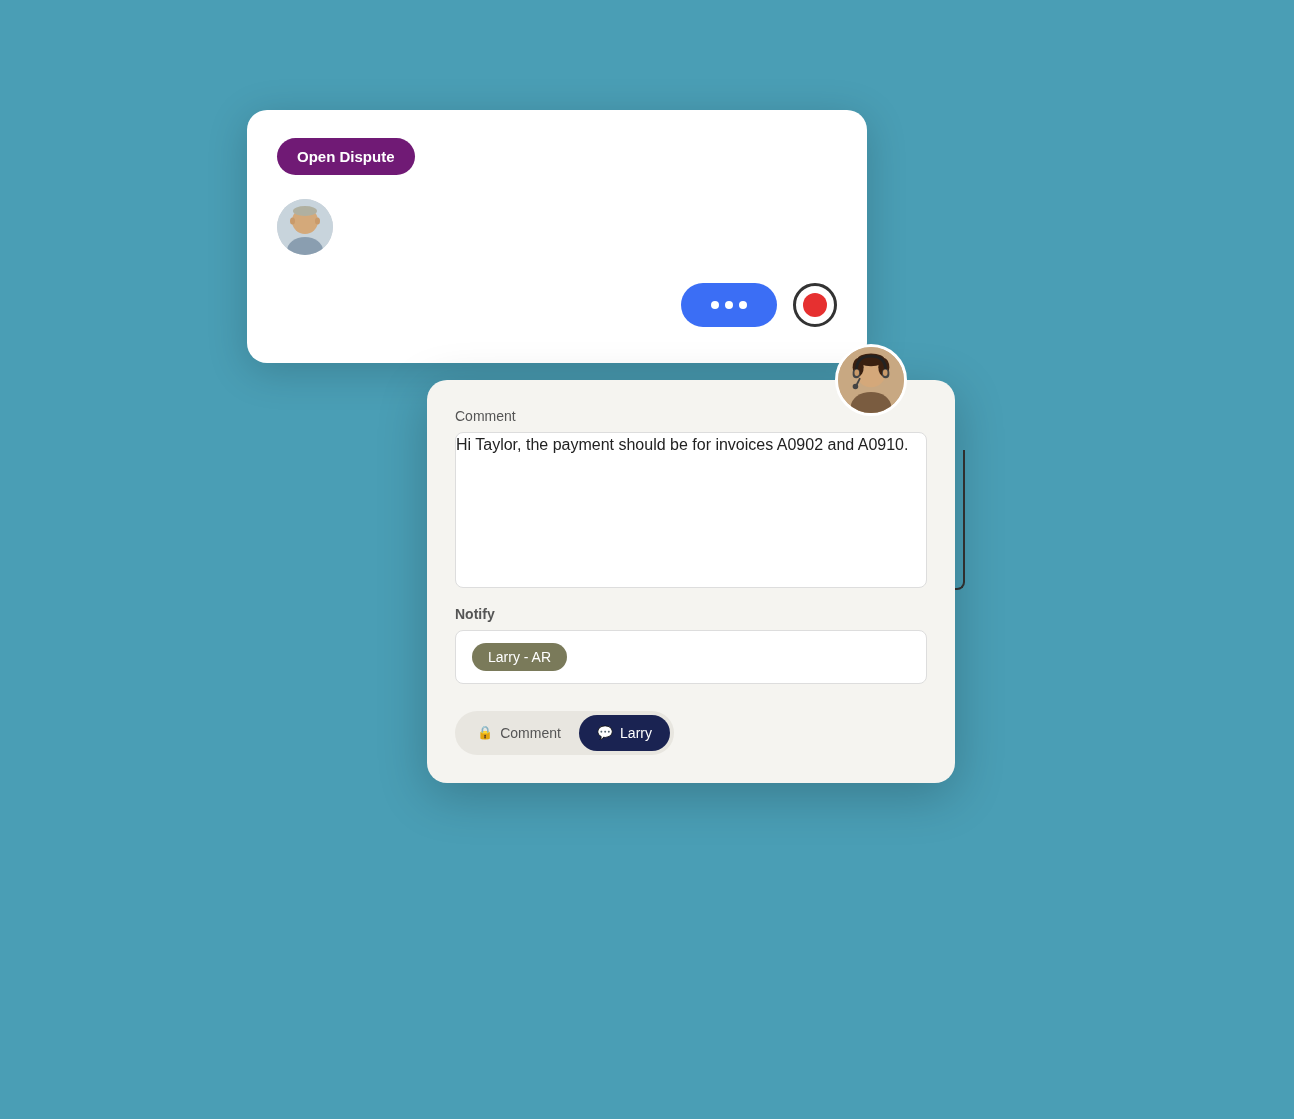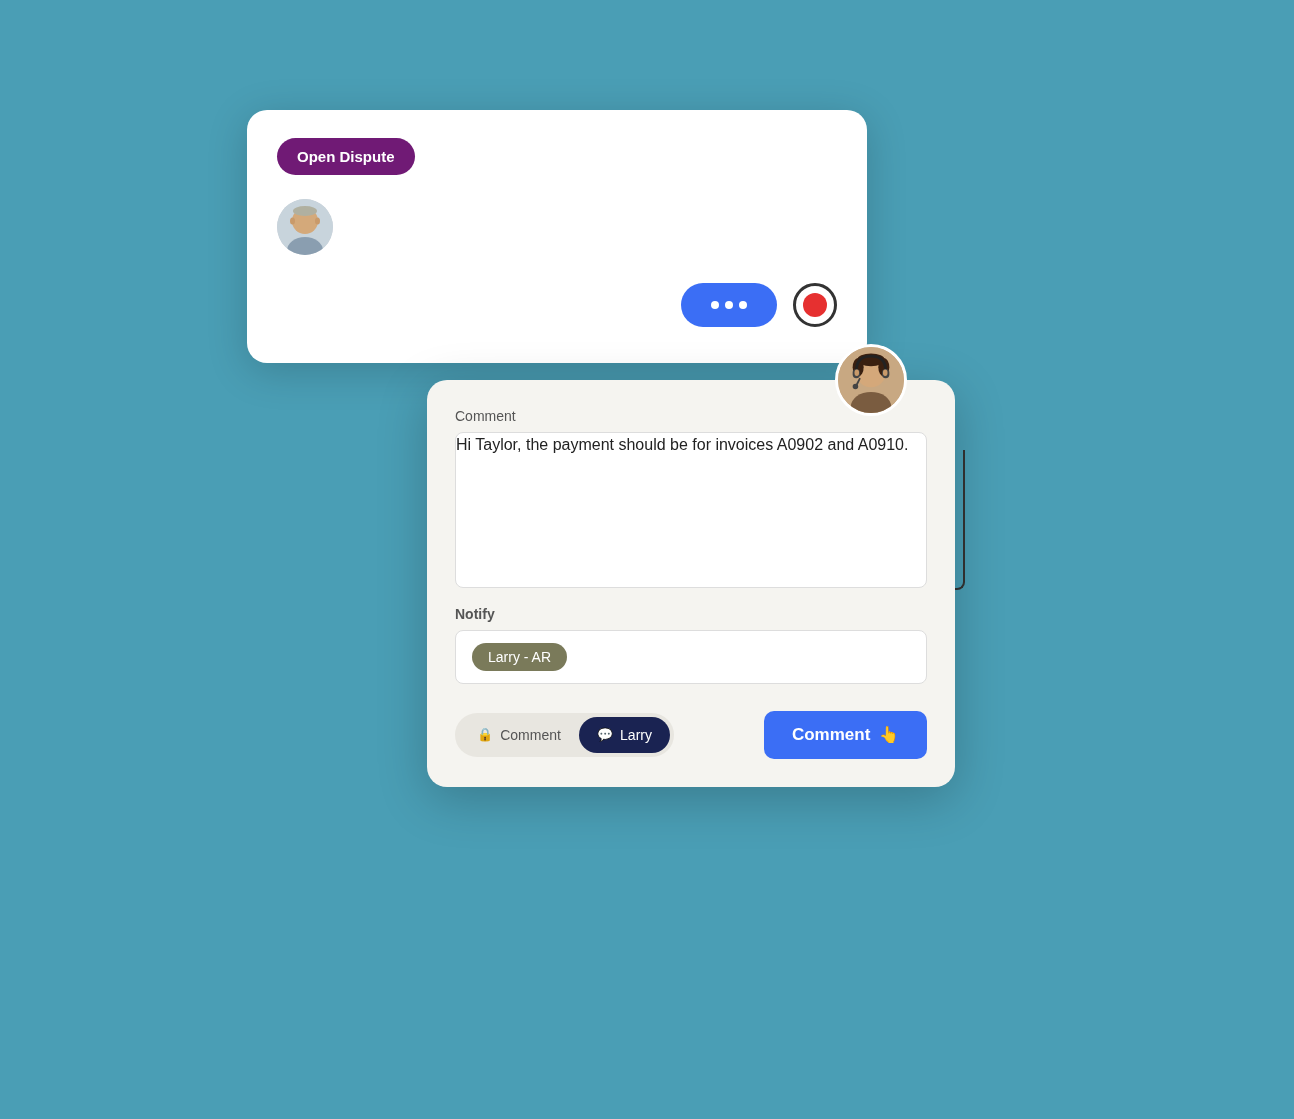--- a/index.html
+++ b/index.html
@@ -372,21 +372,17 @@
         <button class="toggle-btn internal">
           <span class="lock-icon">🔒</span>
           <span>Comment</span>
         </button>
         <button class="toggle-btn shared">
           <span class="chat-icon">💬</span>
           <span>Larry</span>
         </button>
       </div>
 
-      <button class="comment-submit-btn">
-        <span>Comment</span>
-        <span class="cursor-hand">👆</span>
-      </button>
     </div>
 
   </div>
 
 </div>
 
 </body></html>

